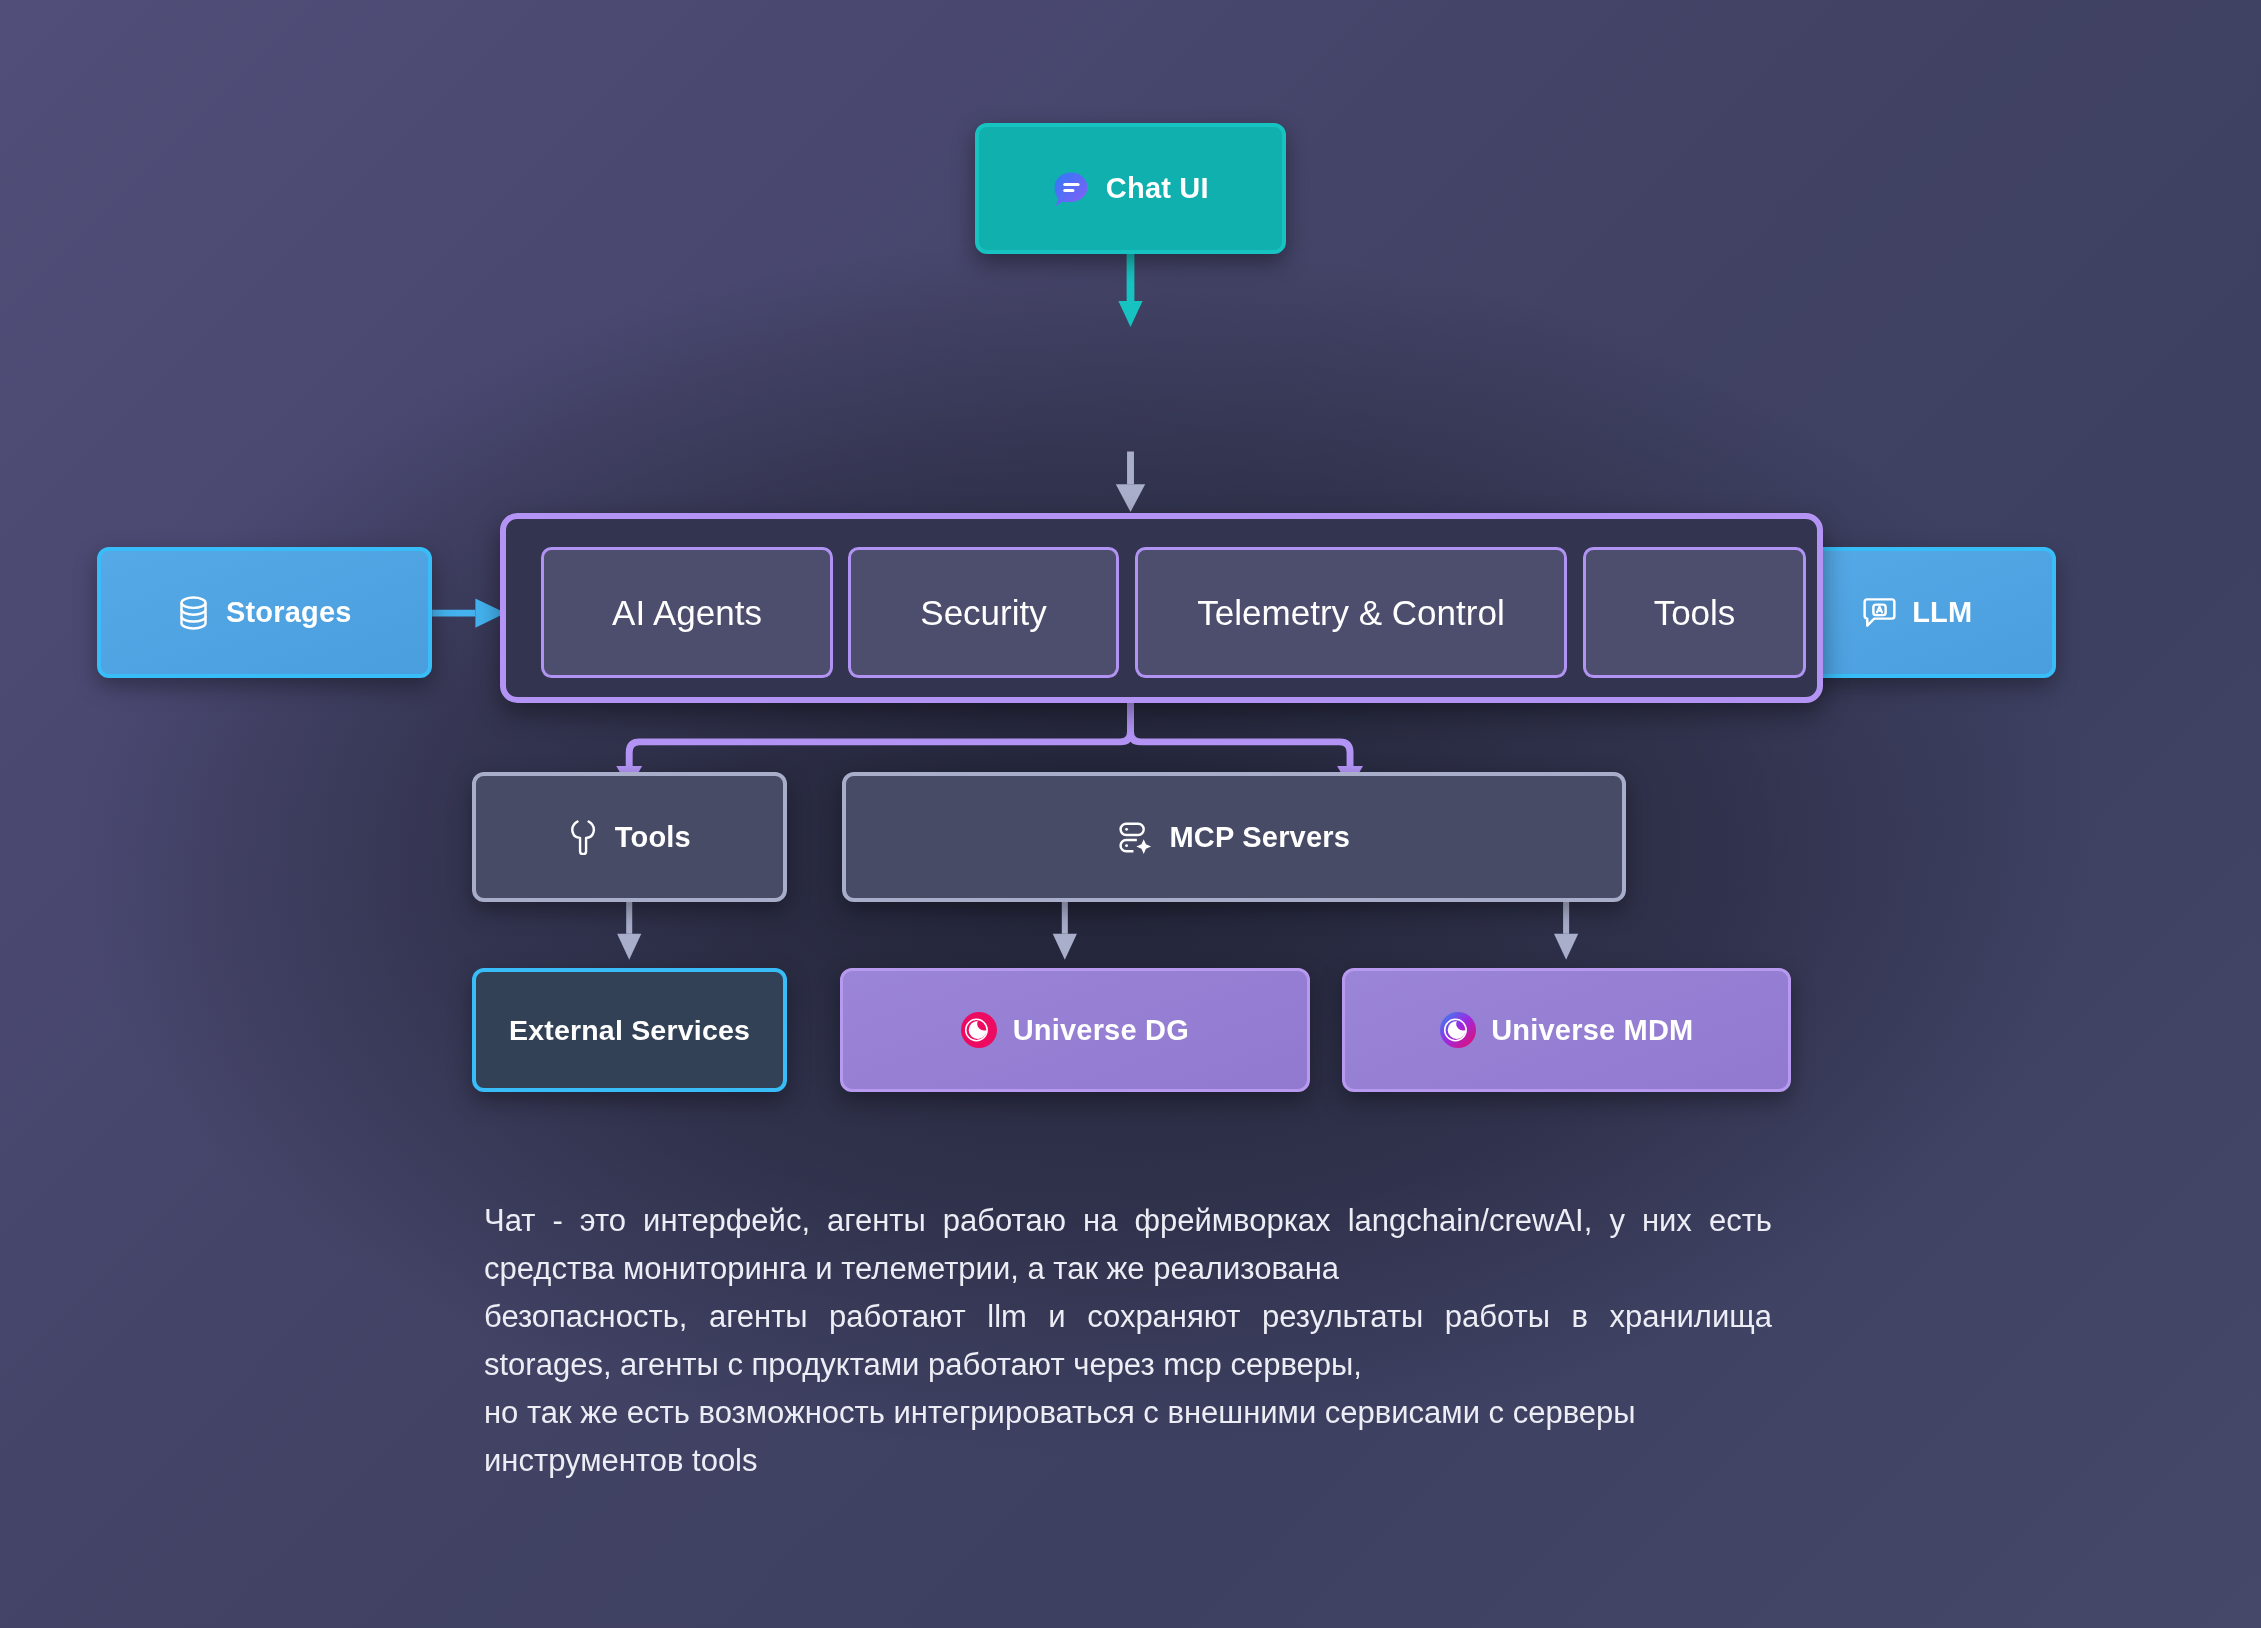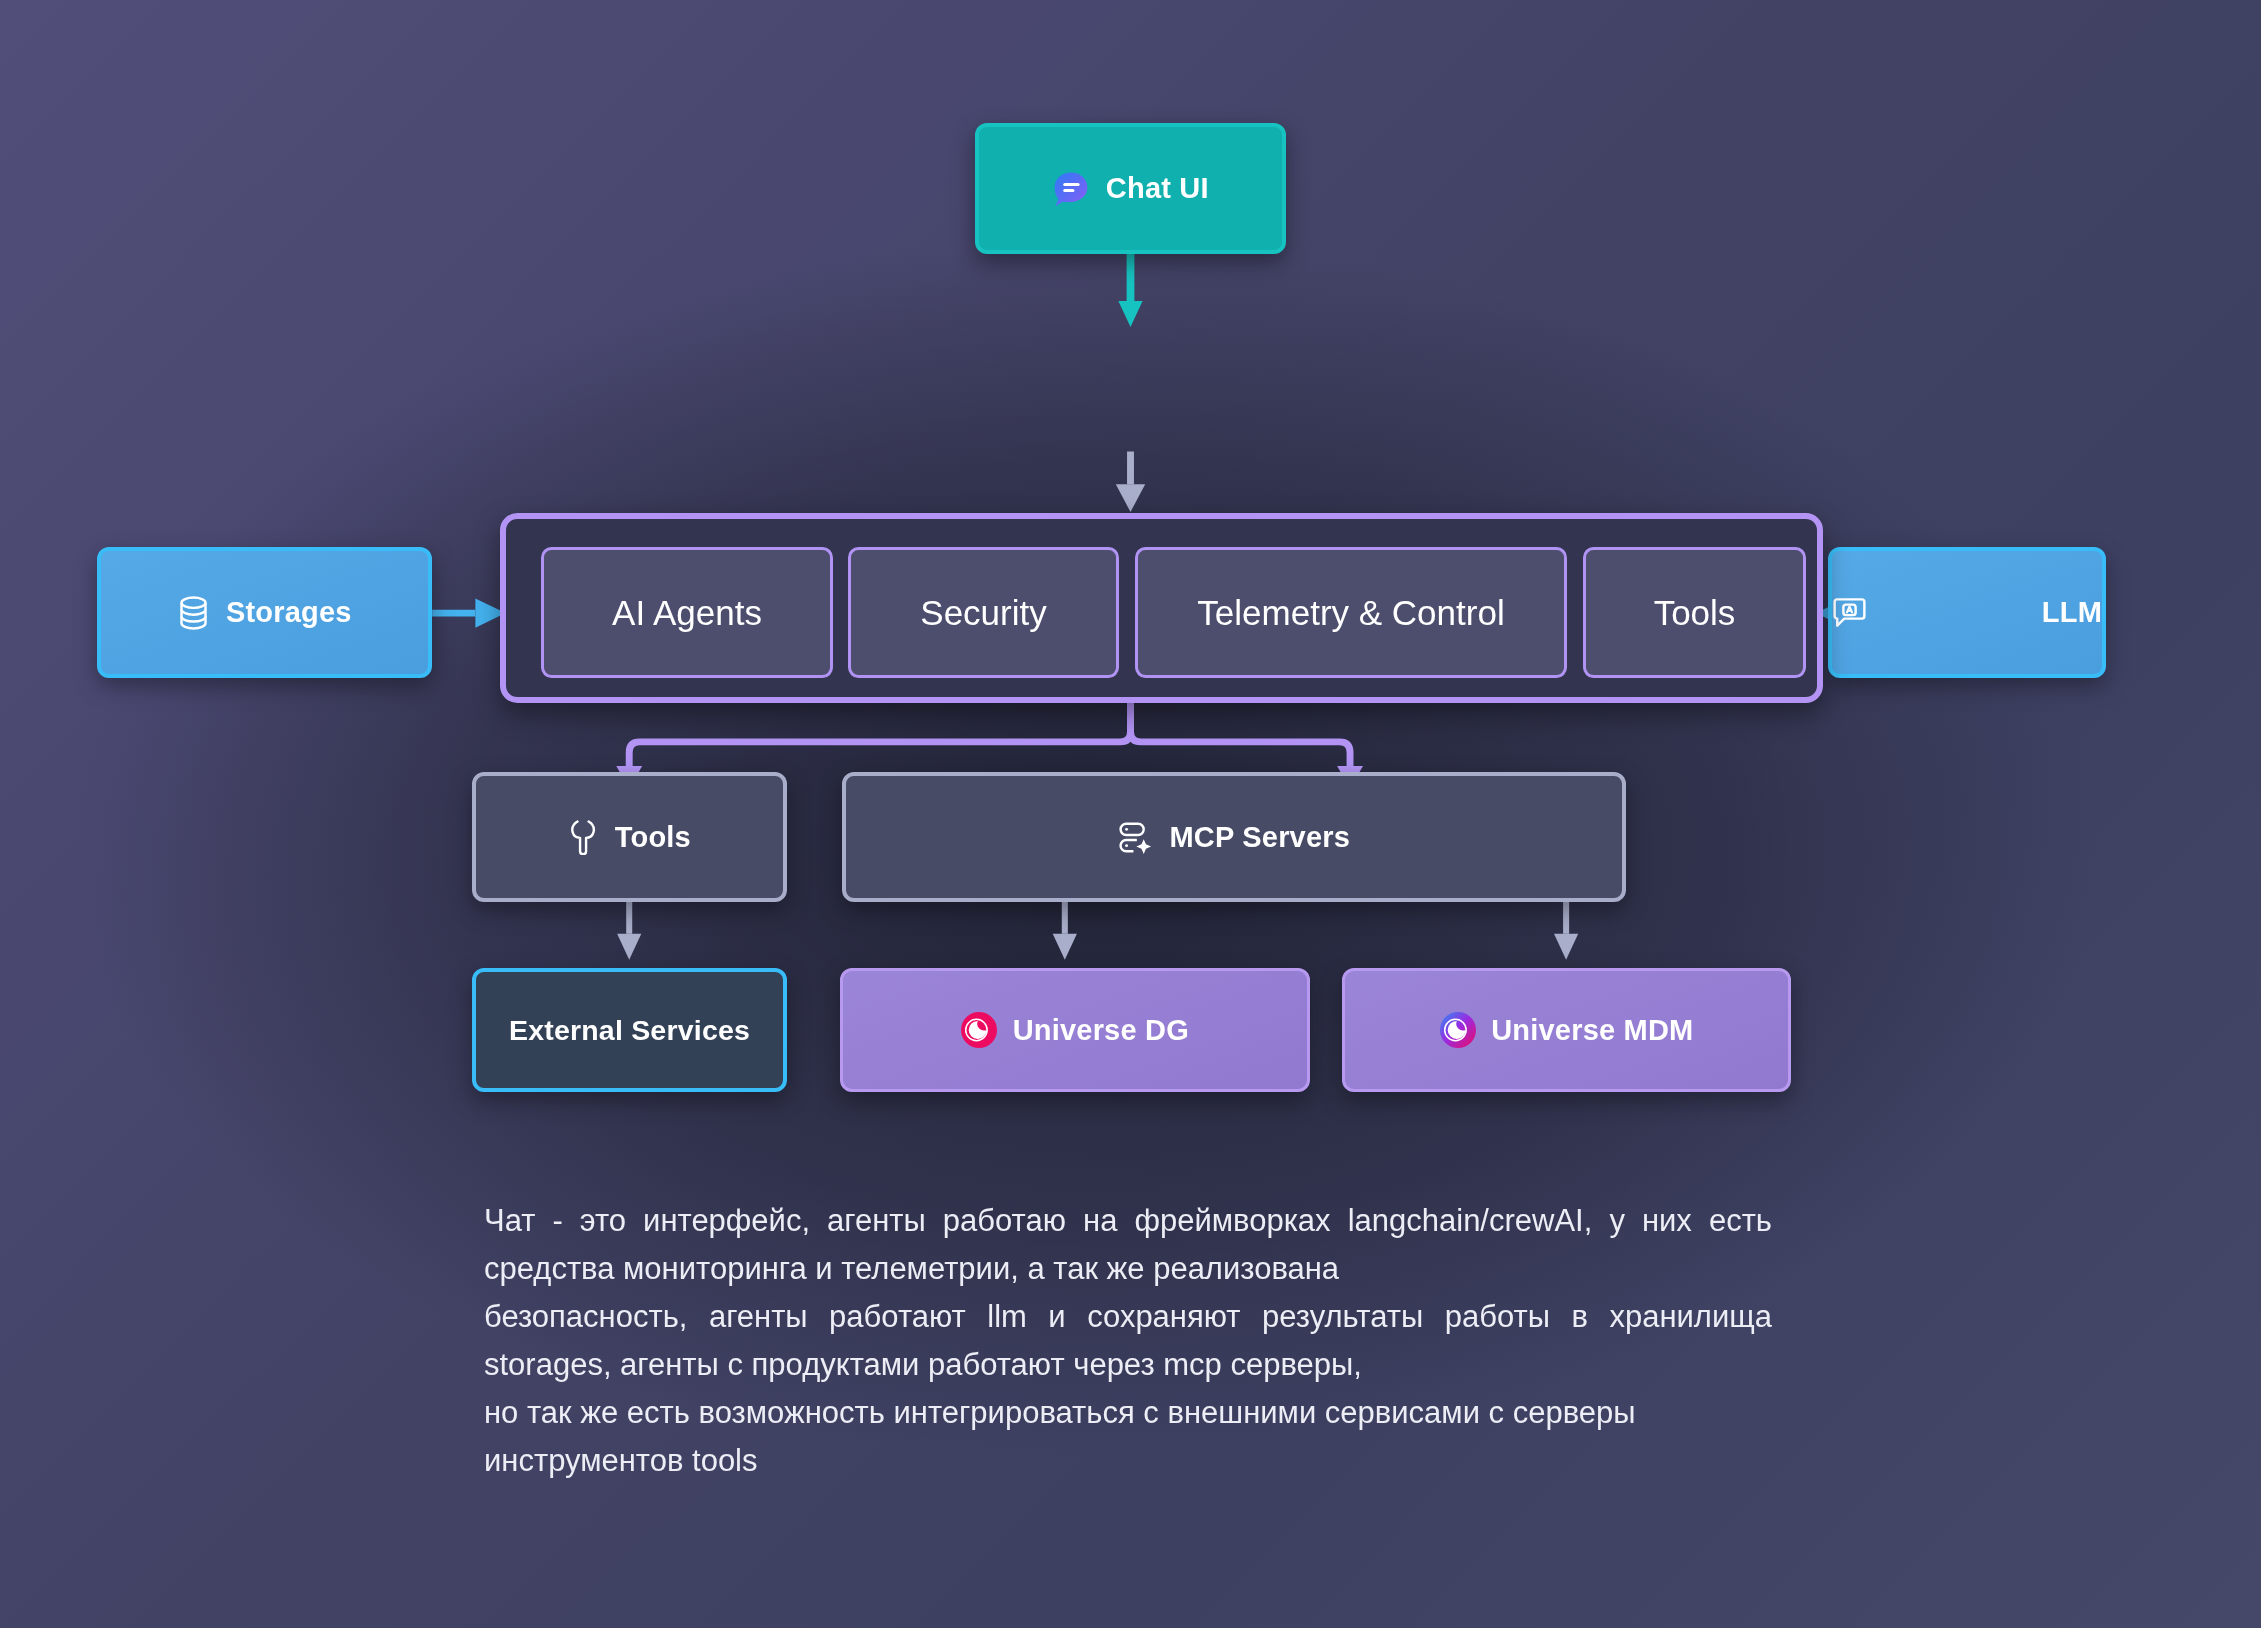--- a/index.html
+++ b/index.html
@@ -210,21 +210,21 @@
       <svg width="33" height="36" viewBox="0 0 38 42" fill="none" stroke="#ffffff" stroke-width="2.8">
         <ellipse cx="19" cy="9" rx="14" ry="6"></ellipse>
         <path d="M5 9 L5 33 C5 36.3 11.3 39 19 39 C26.7 39 33 36.3 33 33 L33 9"></path>
         <path d="M5 17 C5 20.3 11.3 23 19 23 C26.7 23 33 20.3 33 17"></path>
         <path d="M5 25 C5 28.3 11.3 31 19 31 C26.7 31 33 28.3 33 25"></path>
       </svg>
     </span>
     <span class="lbl t-31">Storages</span>
   </div>
 
-  <div class="node n-blue" style="left:1828px; top:547px; width:278px; height:131px;justify-content:space-between;">
+  <div class="node n-blue" style="left:1778px; top:547px; width:278px; height:131px;">
     <span class="ico">
       <svg width="35" height="35" viewBox="0 0 40 40" fill="none" stroke="#ffffff" stroke-width="2.8" stroke-linejoin="round">
         <path d="M6 5 L34 5 C35.7 5 37 6.3 37 8 L37 24 C37 25.7 35.7 27 34 27 L14 27 L6 35 L6 27 C4.3 27 3 25.7 3 24 L3 8 C3 6.3 4.3 5 6 5 Z"></path>
         <rect x="13" y="11" width="14" height="12" rx="3"></rect>
         <path d="M17 20 L20 13 L23 20 M18 18 L22 18" stroke-width="2.2" stroke-linecap="round"></path>
       </svg>
     </span>
     <span class="lbl t-31">LLM</span>
   </div>
 

